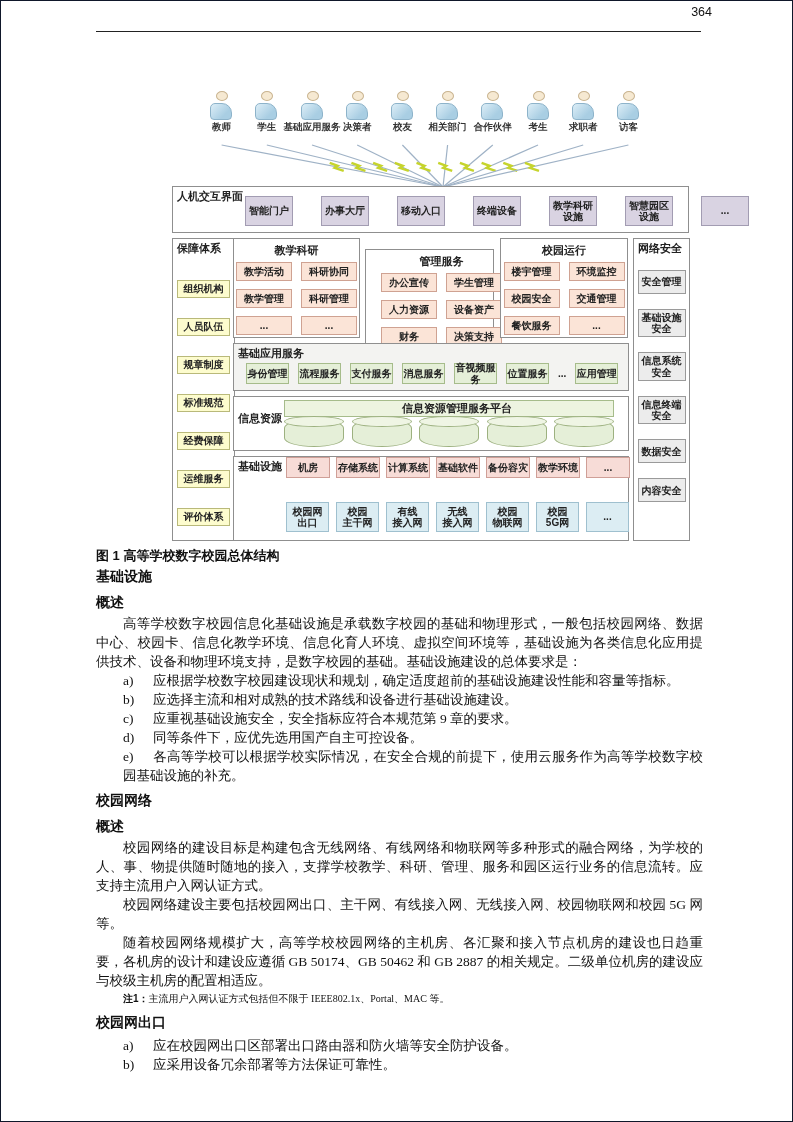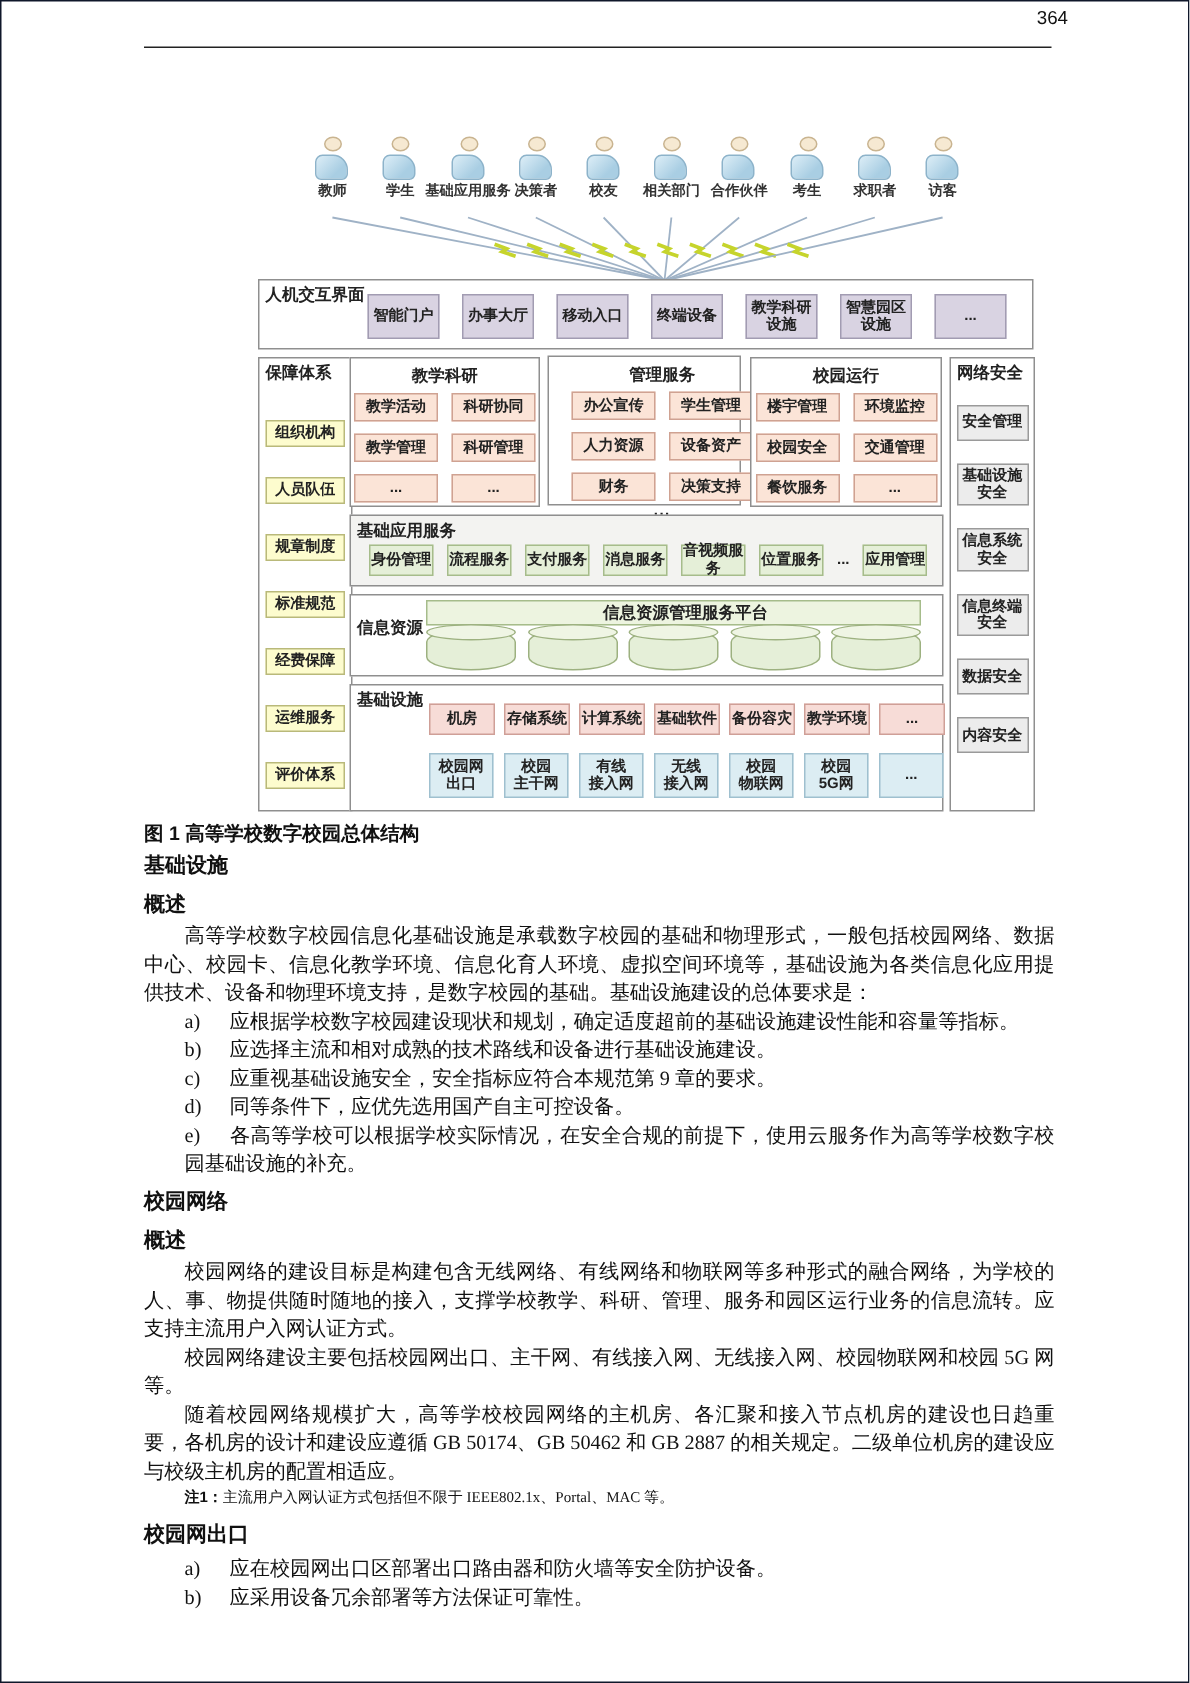--- a/index.html
+++ b/index.html
@@ -32,35 +32,35 @@
   .peach {background:#fbe4d7;border-color:#cfa292;}
   .yellow{background:#fdfcce;border-color:#b9b97a;}
   .green {background:#e5efd8;border-color:#a6bc8b;}
   .pink  {background:#f7dcd7;border-color:#cf9f97;}
   .blue  {background:#dcedf3;border-color:#9fc0cf;}
   .gray  {background:#ececec;border-color:#9a9a9a;}
 
   
   .hci{left:1px;top:97px;width:517px;height:47px;}
   .hci-title{position:absolute;left:0;top:0;}
-  .hci-row{position:absolute;left:72px;top:9px;display:flex;gap:15px;}
+  .hci-row{position:absolute;left:72px;top:9px;display:flex;gap:28px;}
   .hci-row .dbox{width:48px;height:30px;}
 
   
   .support-col{left:1px;top:149px;width:63px;height:303px;}
   .support-items{display:flex;flex-direction:column;align-items:center;gap:20px;padding-top:22px;}
   .support-items .dbox{width:53px;height:18px;}
   .security-col{left:462px;top:149px;width:57px;height:303px;}
   .security-items{display:flex;flex-direction:column;align-items:center;gap:15px;padding-top:12px;}
   .security-items .dbox{width:48px;min-height:24px;padding:2px 0;}
 
   
   .sec{box-sizing:border-box;}
   .sec-teaching{left:62px;top:149px;width:127px;height:100px;}
-  .sec-mgmt{left:194px;top:148px;width:129px;height:100px;padding-left:24px;}
+  .sec-mgmt{left:194px;top:160px;width:129px;height:100px;padding-left:24px;}
   .sec-ops{left:329px;top:149px;width:128px;height:100px;}
   .grid2{display:grid;grid-template-columns:56px 56px;gap:8px 9px;justify-content:center;margin-top:2px;}
   .grid2 .dbox{height:19px;}
   .sec-more{text-align:center;font-weight:700;font-size:10px;margin-top:1px;letter-spacing:1px;}
 
   
   .appsvc{left:62px;top:254px;width:396px;height:48px;background:#f3f3f1;}
   .appsvc-row{position:absolute;left:12px;top:19px;display:flex;align-items:center;gap:9px;}
   .appsvc-row .dbox{width:43px;height:21px;}
   .appsvc-ellipsis{font-weight:700;font-size:10px;}
@@ -70,21 +70,21 @@
   .infores-label{position:absolute;left:4px;top:14px;font-weight:700;font-size:11px;}
   .platform-bar{position:absolute;left:50px;top:3px;width:330px;height:17px;background:#edf4e0;border:1px solid #a6bc8b;
                 box-sizing:border-box;display:flex;align-items:center;justify-content:center;font-weight:700;font-size:11px;padding-left:16px;}
   .cyl-row{position:absolute;left:50px;top:22px;width:330px;display:flex;justify-content:space-between;}
   .cyl{position:relative;width:60px;height:28px;background:#e5efd8;border:1px solid #9db180;border-radius:30px/9px;box-sizing:border-box;}
   .cyl::before{content:"";position:absolute;top:-4px;left:-1px;width:58px;height:9px;background:#eff5e4;border:1px solid #9db180;border-radius:50%;}
   .cyl span{position:absolute;left:0;right:0;top:9px;text-align:center;font-weight:700;font-size:9.5px;margin-top:44px;}
 
   
   .infra{left:62px;top:367px;width:396px;height:85px;}
-  .infra-row1{position:absolute;left:52px;top:12px;display:flex;gap:6px;}
+  .infra-row1{position:absolute;left:52px;top:0;display:flex;gap:6px;}
   .infra-row1 .dbox{width:44px;height:21px;}
   .infra-row2{position:absolute;left:52px;top:45px;display:flex;gap:7px;}
   .infra-row2 .dbox{width:43px;height:30px;}
 
   
   .caption{position:absolute;left:95px;top:546px;width:606px;text-align:left;font-weight:700;font-size:13px;color:#111;}
   .textbody{position:absolute;left:95px;top:560px;width:607px;font-family:"Liberation Serif",serif;font-size:13.5px;line-height:19px;color:#111;text-align:justify;}
   .h3{font-family:"Liberation Sans",sans-serif;font-weight:700;font-size:14px;line-height:17px;margin:7px 0 5px;text-align:left;}
   .h4{font-family:"Liberation Sans",sans-serif;font-weight:700;font-size:14px;line-height:17px;margin:9px 0 3px;text-align:left;}
   .para{margin:0;text-indent:2em;}

